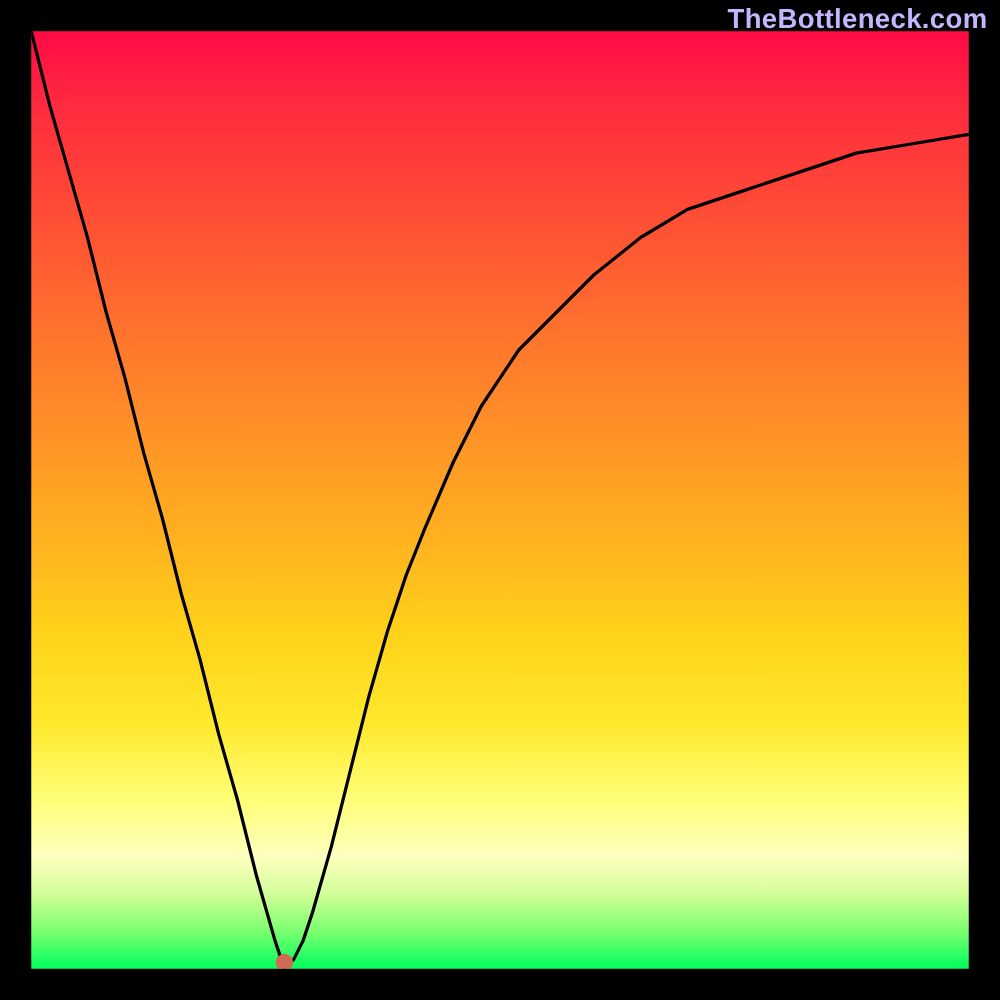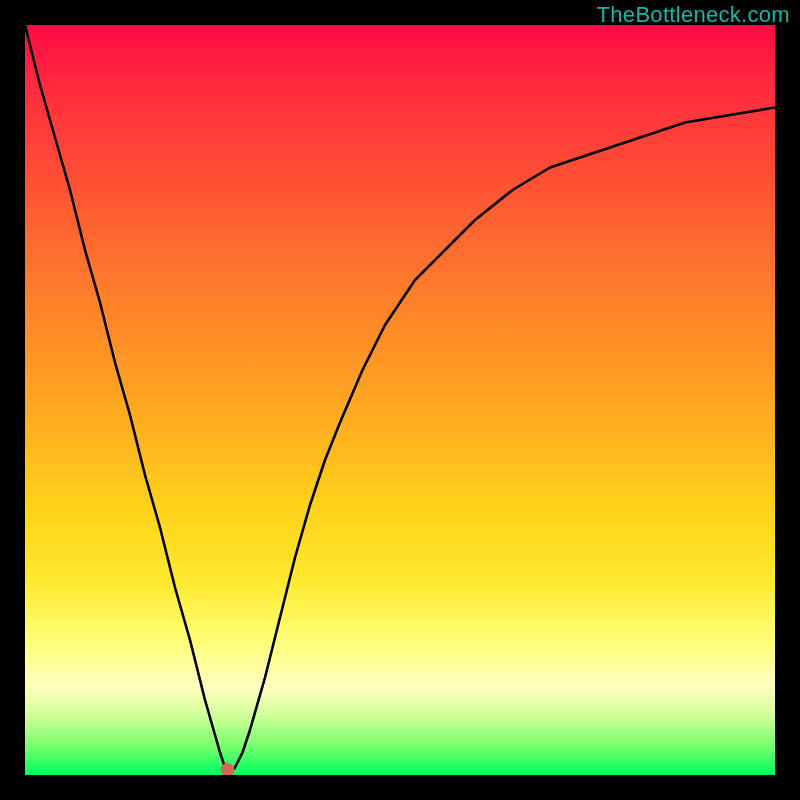--- a/index.html
+++ b/index.html
@@ -43,23 +43,23 @@
     position: absolute;
     left: 0;
     top: 0;
     width: 750px;
     height: 750px;
   }
   .watermark {
     position: absolute;
     top: 2px;
     right: 10px;
-    color: #14b8a6;
+    color: #c4b5fd;
     font-size: 22px;
-    font-weight: 400;
+    font-weight: 700;
     letter-spacing: 0.3px;
   }
 </style>
 </head>
 <body>
 
 <div class="frame">
 
   <div class="plot-area">
     <svg class="curve-svg" viewBox="0 0 750 750" preserveAspectRatio="none">

